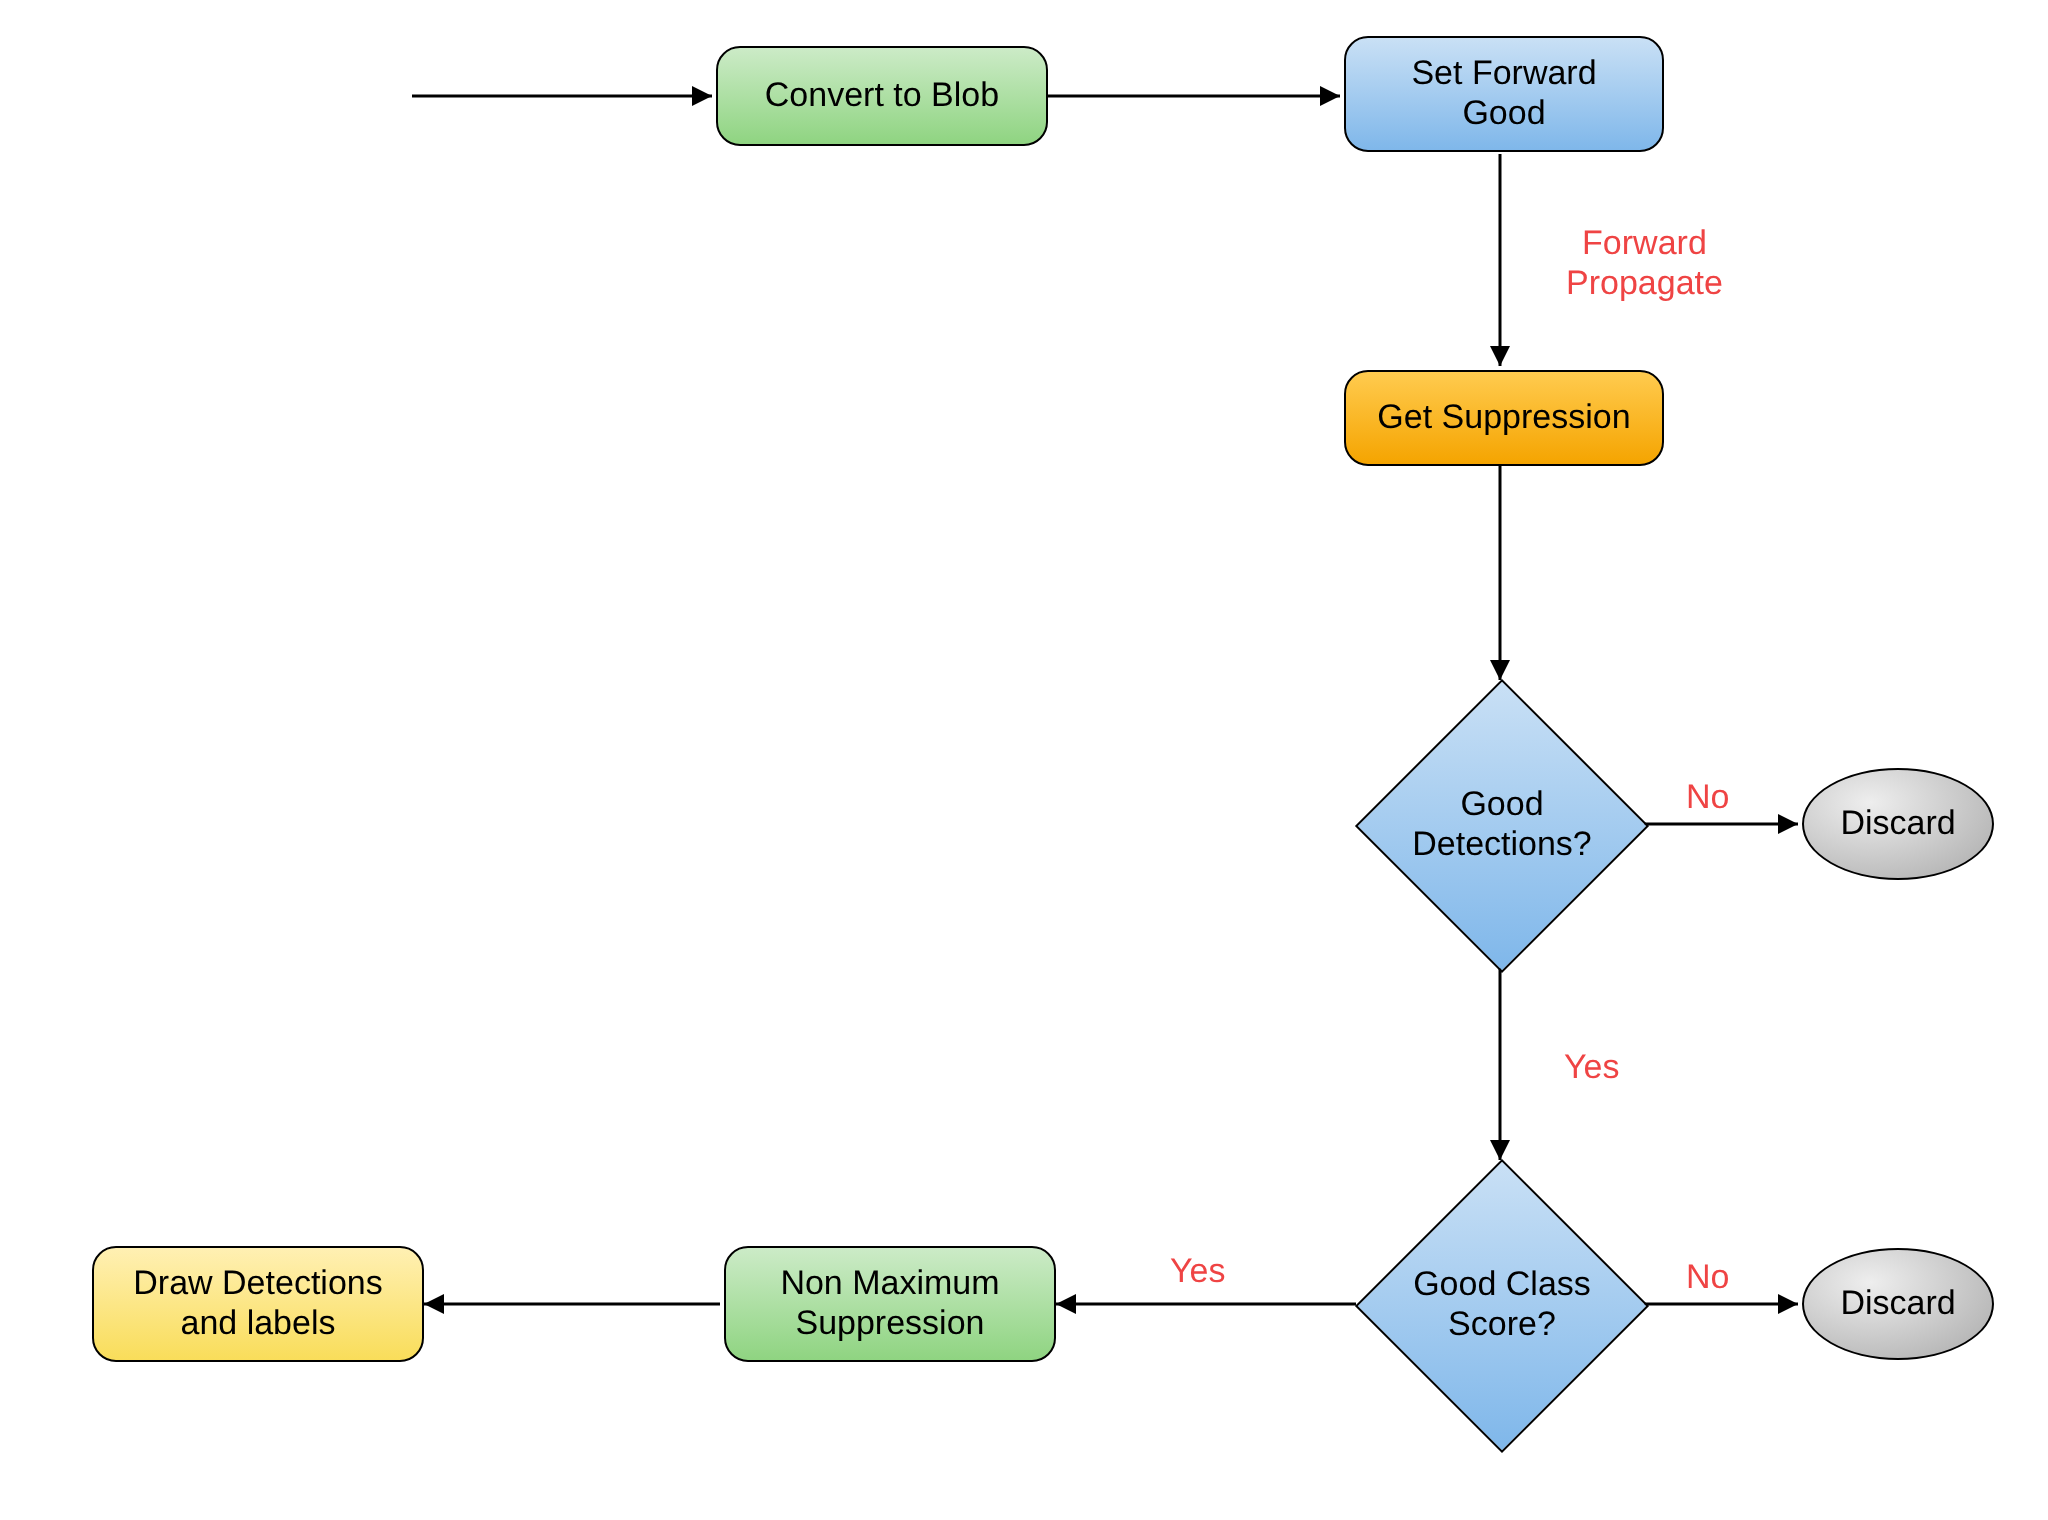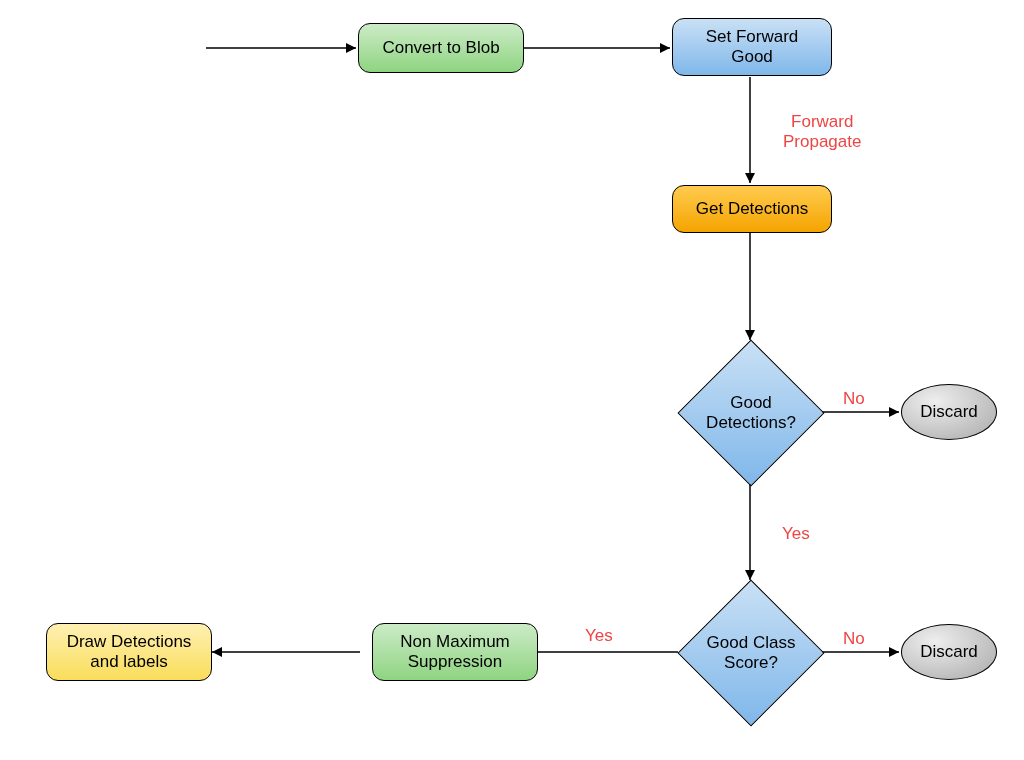--- a/index.html
+++ b/index.html
@@ -120,21 +120,21 @@
       <span>Good</span>
     </span>
   </div>
 
   <div class="edge-label" style="left:783px; top:112px;">
     <span>Forward</span><br>
     <span>Propagate</span>
   </div>
 
   <div class="node rect orange" style="left:672px; top:185px; width:160px; height:48px;">
-    <span>Get Detections</span>
+    <span>Get Suppression</span>
   </div>
 
 
   <div class="diamond" style="left:699px; top:361px; width:102px; height:102px;">
     <div class="dlabel">
       <span>Good</span><br>
       <span>Detections?</span>
     </div>
   </div>
 
@@ -154,21 +154,21 @@
   </div>
 
   <div class="edge-label" style="left:843px; top:629px;">No</div>
 
   <div class="node ellipse grey" style="left:901px; top:624px; width:96px; height:56px;">
     <span>Discard</span>
   </div>
 
   <div class="edge-label" style="left:585px; top:626px;">Yes</div>
 
-  <div class="node rect green" style="left:372px; top:623px; width:166px; height:58px;">
+  <div class="node rect green" style="left:362px; top:623px; width:166px; height:58px;">
     <span>
       <span>Non Maximum</span><br>
       <span>Suppression</span>
     </span>
   </div>
 
   <div class="node rect yellow" style="left:46px; top:623px; width:166px; height:58px;">
     <span>
       <span>Draw Detections</span><br>
       <span>and labels</span>

